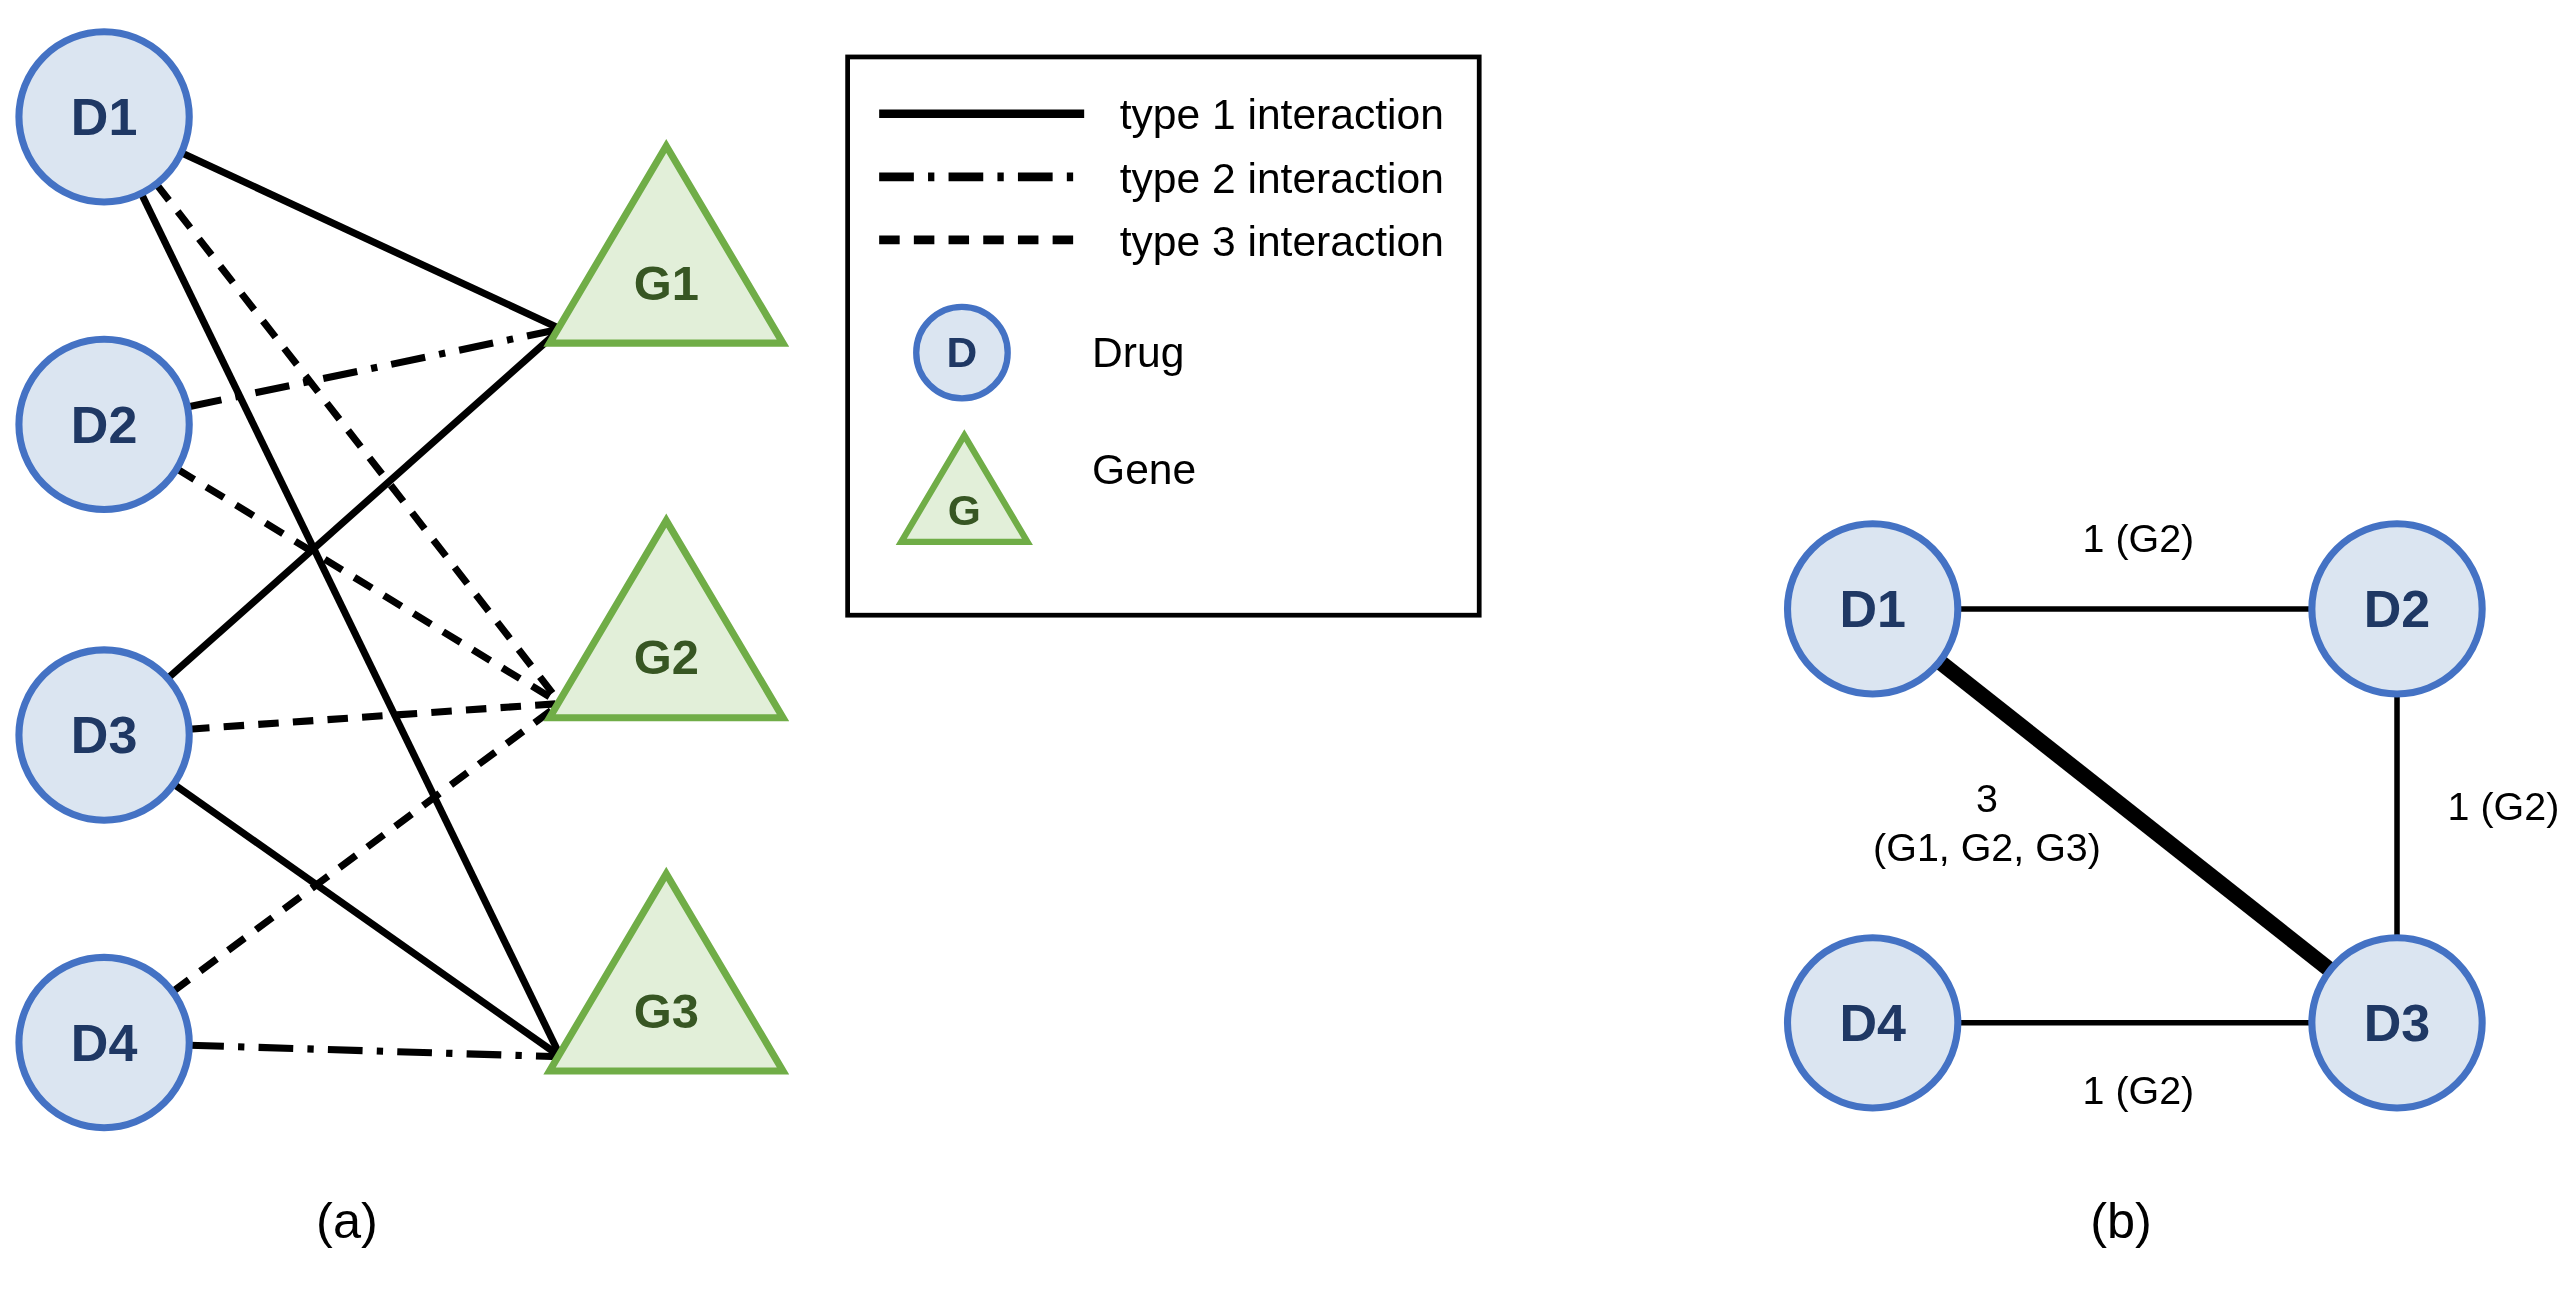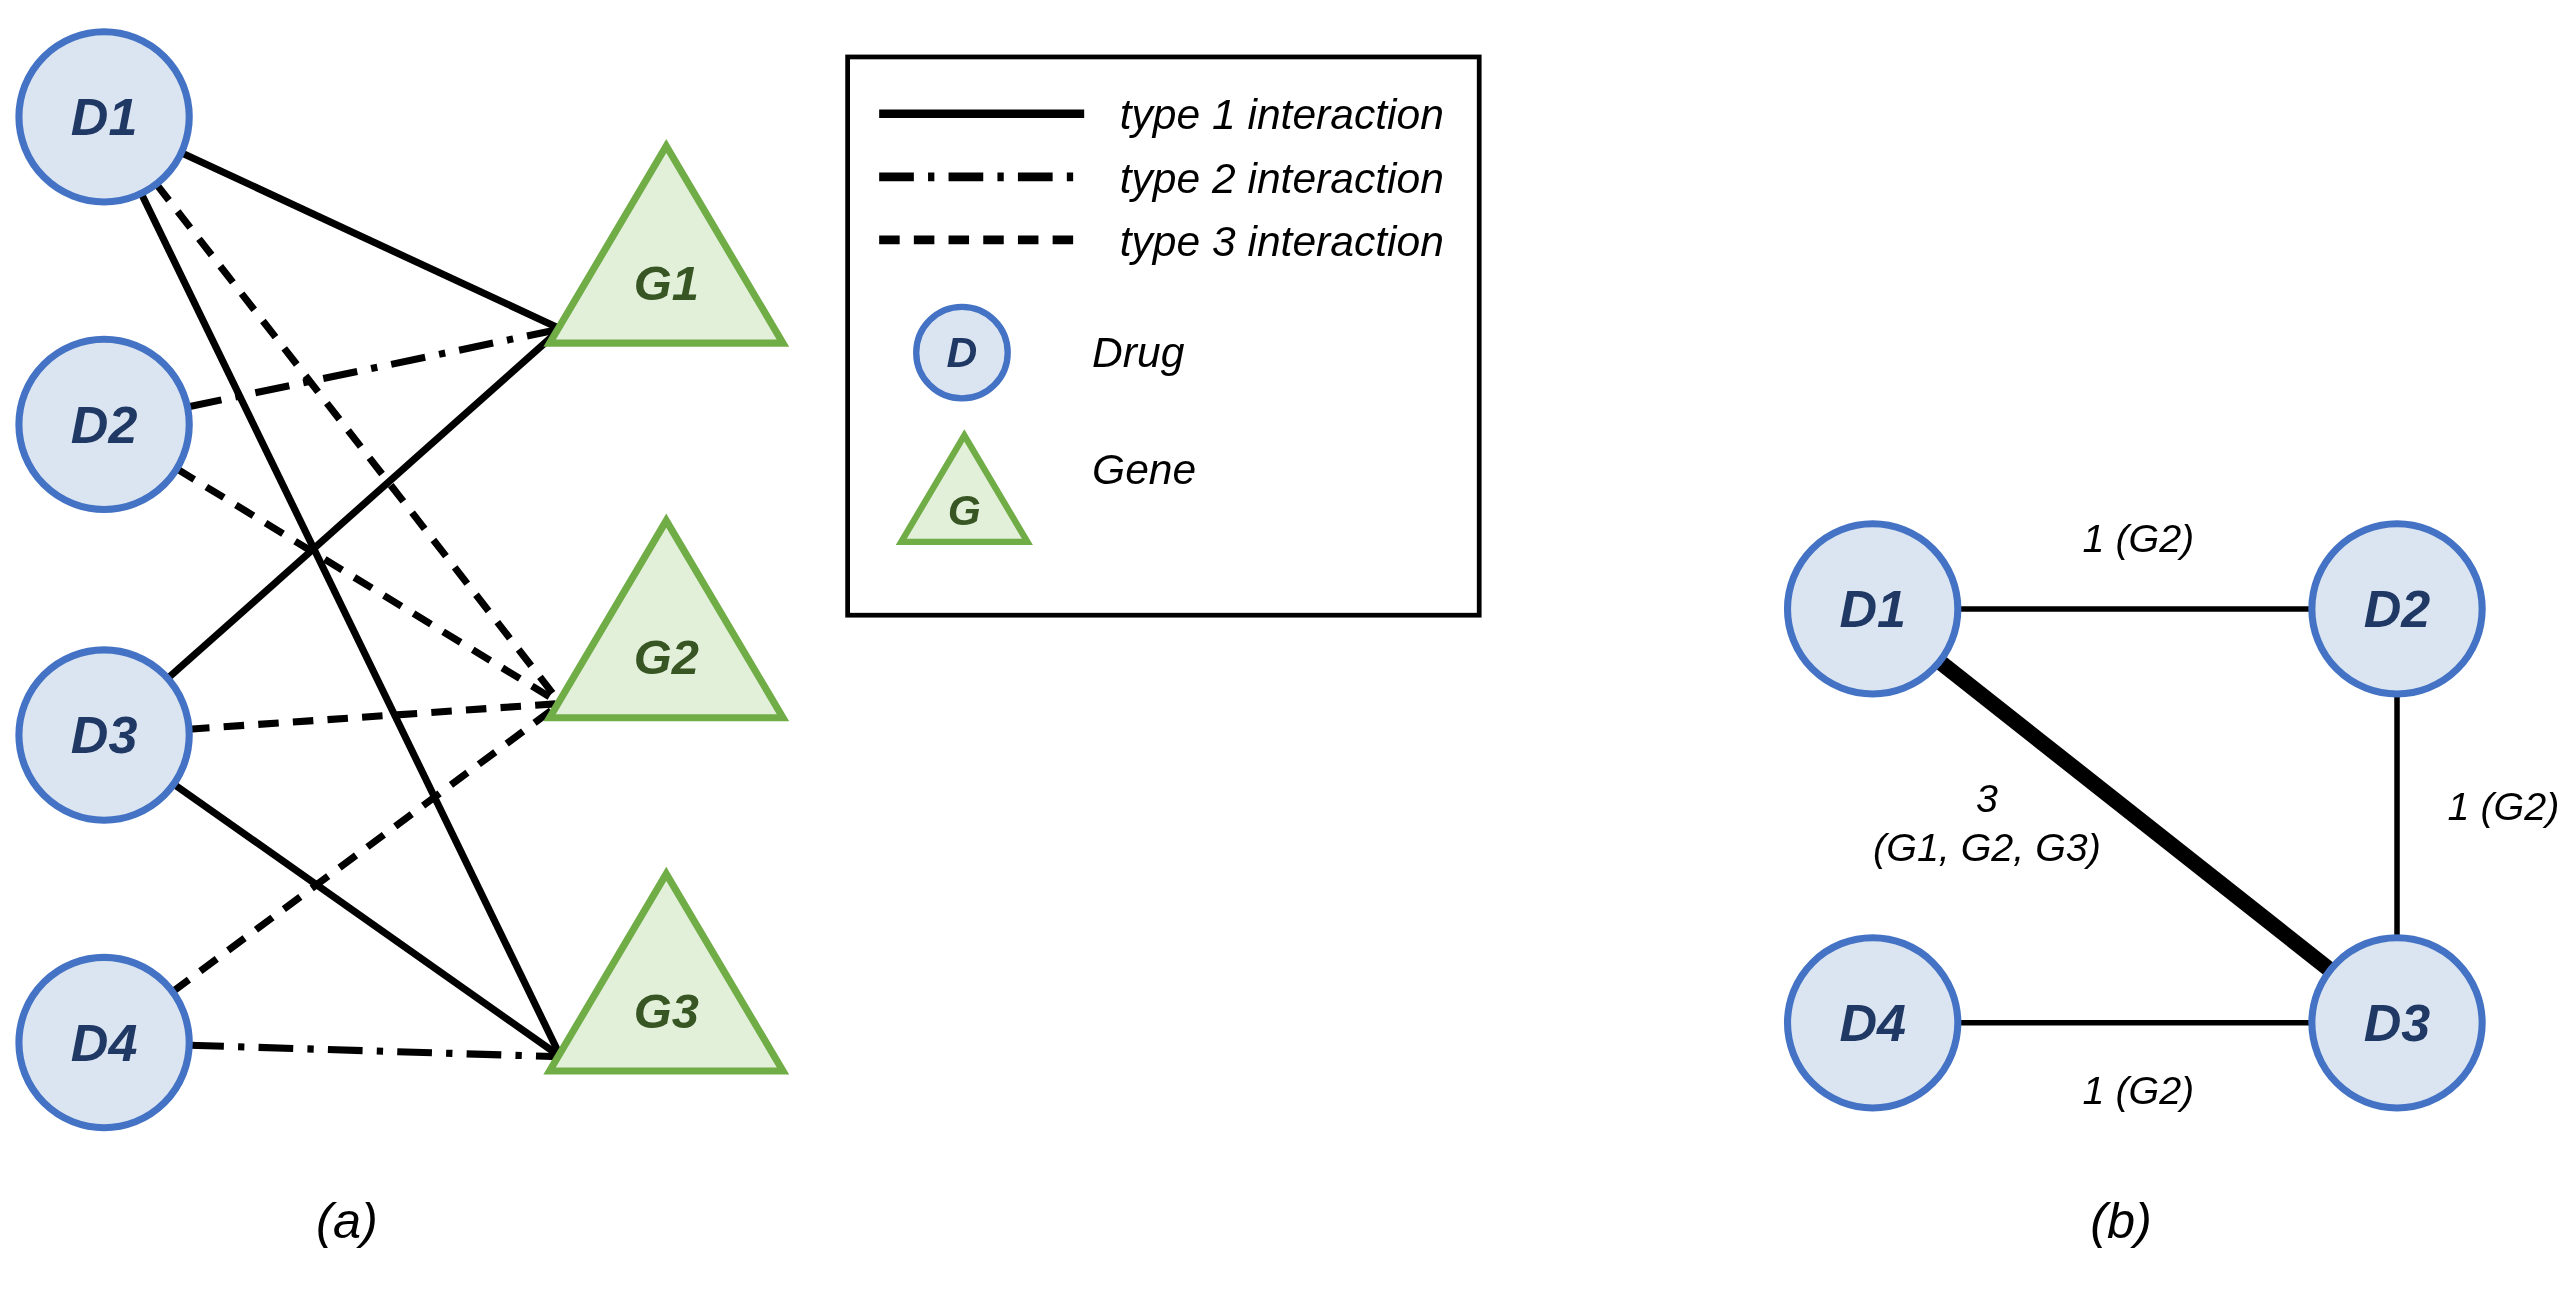--- a/index.html
+++ b/index.html
@@ -1,18 +1,18 @@
 <!DOCTYPE html>
 <html style="font-size:12.6px"><head>
 <meta charset="utf-8">
 <style>
   html,body{margin:0;padding:0;background:#ffffff;}
   body{width:2576px;height:1299px;position:relative;overflow:hidden;
        font-family:"Liberation Sans", sans-serif;color:#000;}
-  #root{position:absolute;inset:0;font-style:italic;}
+  #root{position:absolute;inset:0;}
   svg.layer{position:absolute;left:0;top:0;width:2576px;height:1299px;}
   .node-label{font-weight:bold;fill:#1f3864;}
   .gene-label{font-weight:bold;fill:#375623;}
   .legend-text{fill:#000000;font-size:54px;}
   .edge-weight{fill:#000000;font-size:50px;}
   .panel-label{fill:#000000;font-size:64px;}
 </style>
 </head>
 <body>
 

